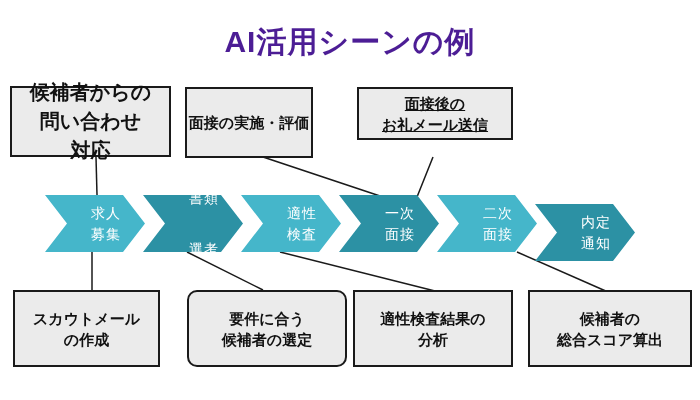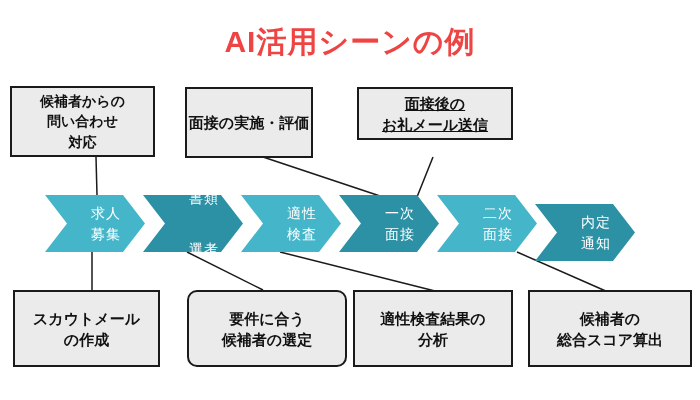--- a/index.html
+++ b/index.html
@@ -17,21 +17,21 @@
   }
   .title {
     position: absolute;
     top: 22px;
     left: 0;
     width: 700px;
     margin: 0;
     text-align: center;
     font-size: 30px;
     font-weight: bold;
-    color: #ef4444;
+    color: #4c1d95;
     letter-spacing: 1px;
   }
   .connectors {
     position: absolute;
     top: 0;
     left: 0;
     width: 700px;
     height: 400px;
   }
   .connectors line {
@@ -46,21 +46,21 @@
     display: flex;
     flex-direction: column;
     align-items: center;
     justify-content: center;
     text-align: center;
     color: #111111;
     font-weight: bold;
     font-size: 15px;
     line-height: 1.4;
   }
-  .tb0 { left: 10px;  top: 86px; width: 145px; height: 71px; font-size: 14px; line-height: 1.45; }
+  .tb0 { left: 10px;  top: 86px; width: 161px; height: 71px; font-size: 20px; line-height: 1.45; }
   .tb1 { left: 185px; top: 87px; width: 128px; height: 71px; }
   .tb2 { left: 357px; top: 87px; width: 156px; height: 53px; text-decoration: underline; }
   .bb0 { left: 13px;  top: 290px; width: 147px; height: 77px; }
   .bb1 { left: 187px; top: 290px; width: 160px; height: 77px; border-radius: 10px; }
   .bb2 { left: 353px; top: 290px; width: 160px; height: 77px; }
   .bb3 { left: 528px; top: 290px; width: 164px; height: 77px; }
   .chevron {
     position: absolute;
     top: 195px;
     width: 100px;

